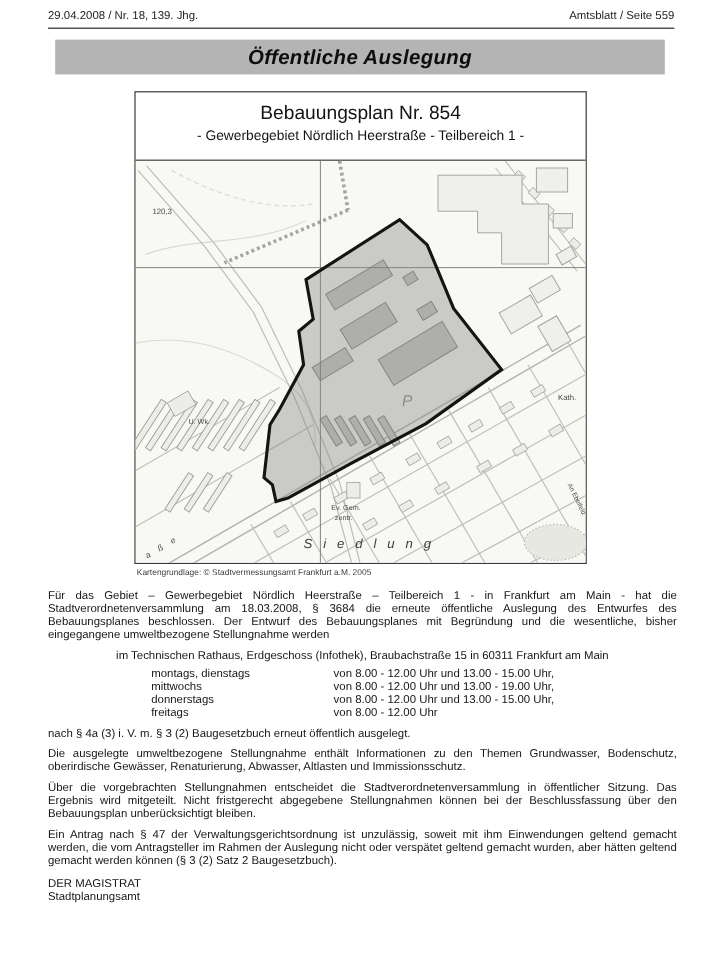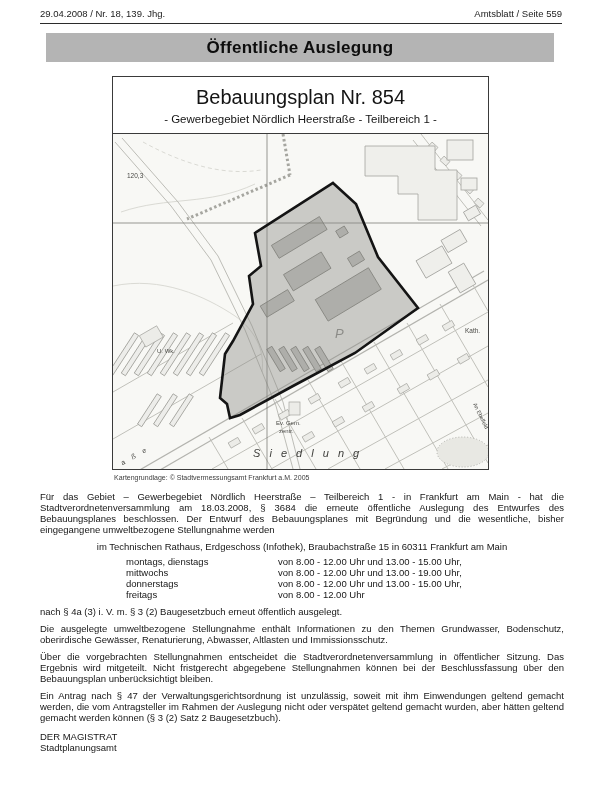--- a/index.html
+++ b/index.html
@@ -24,21 +24,21 @@
     font-size:17px; font-weight:bold; letter-spacing:0.3px; color:#0d0d0d;
   }
   
   .plan-box {
     position:absolute; top:76px; left:112px; width:377px; height:394px;
     border:1px solid #3a3a3a; background:#fff;
   }
   .plan-title-wrap {
     height:57px; border-bottom:1px solid #3a3a3a; text-align:center;
   }
-  .plan-title { font-size:20px; padding-top:9px; color:#141414; }
+  .plan-title { font-size:16px; padding-top:9px; color:#141414; }
   .plan-subtitle { font-size:11.5px; padding-top:4px; color:#141414; }
   .map-credit {
     position:absolute; top:474px; left:114px;
     font-size:7px; color:#3c3c3c;
   }
   
   .content {
     position:absolute; top:491px; left:40px; width:524px;
     font-size:9.5px; line-height:11px; text-align:justify; color:#161616;
   }
@@ -54,21 +54,21 @@
 </head>
 <body>
 
 <div class="page">
 
   <div class="header">
     <span>29.04.2008 / Nr. 18, 139. Jhg.</span>
     <span>Amtsblatt / Seite 559</span>
   </div>
 
-  <div class="banner" style="background: rgb(180, 180, 180);">Öffentliche Auslegung</div>
+  <div class="banner" style="background: rgb(180, 180, 180); font-style: italic;">Öffentliche Auslegung</div>
 
   <div class="plan-box">
     <div class="plan-title-wrap">
       <div class="plan-title">Bebauungsplan Nr. 854</div>
       <div class="plan-subtitle">- Gewerbegebiet Nördlich Heerstraße - Teilbereich 1 -</div>
     </div>
 
     <svg width="375" height="335" viewBox="0 0 375 335">
       <rect x="0" y="0" width="375" height="335" fill="#f8f8f5"></rect>
 

